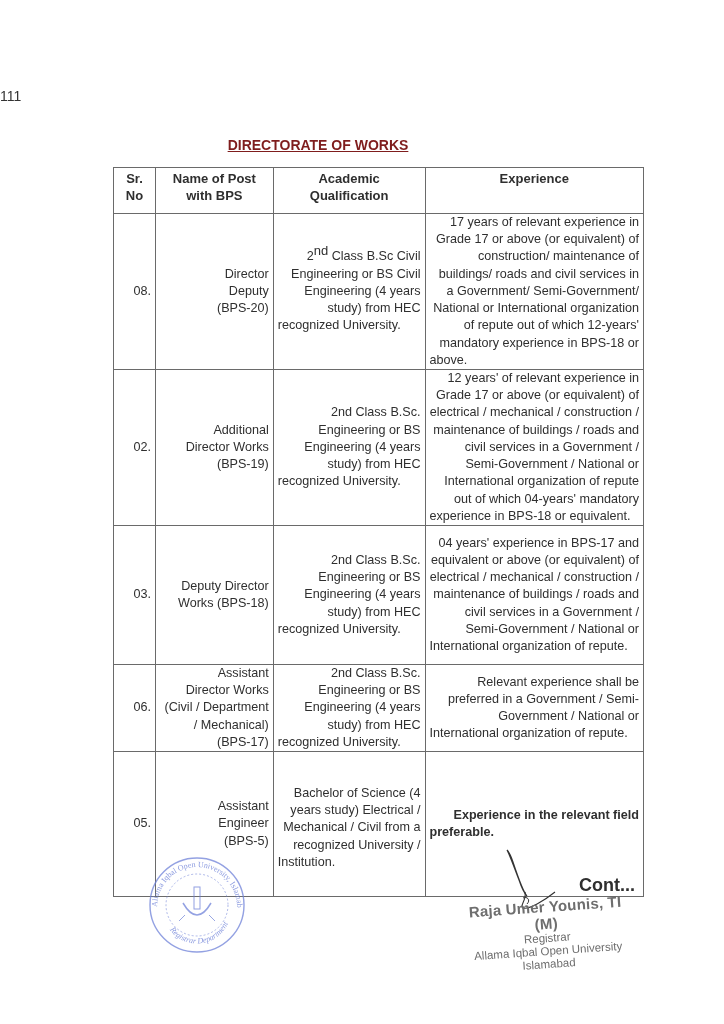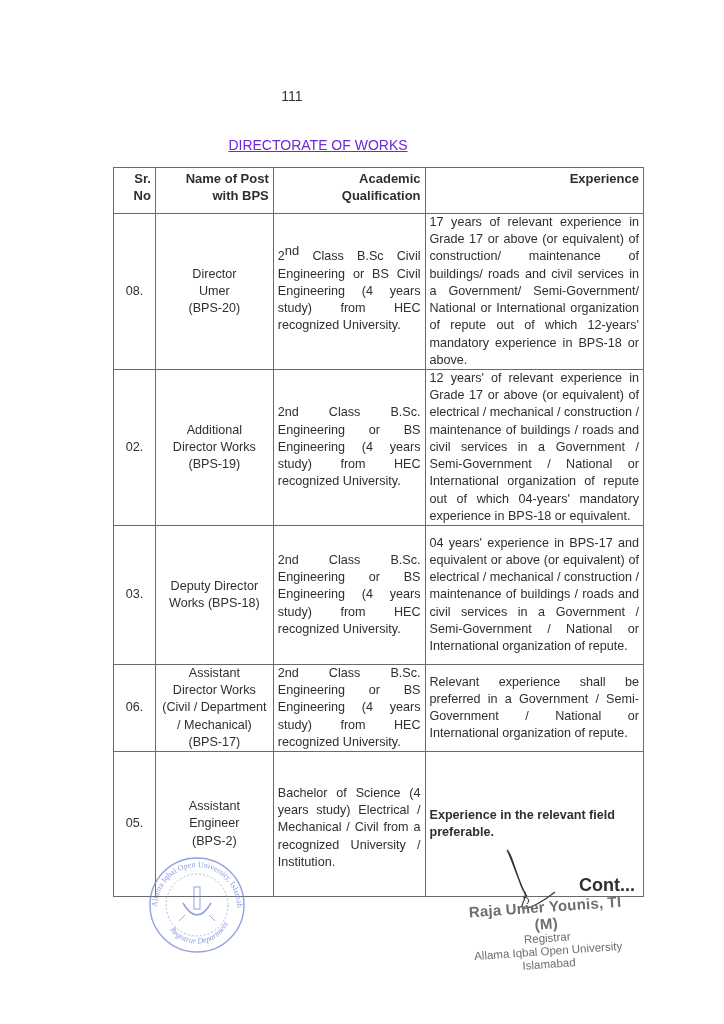--- a/index.html
+++ b/index.html
@@ -1,35 +1,35 @@
 <!DOCTYPE html>
 <html><head>
 <meta charset="utf-8">
 <style>
   html, body { margin: 0; padding: 0; }
   body {
     width: 724px; height: 1024px; background: #ffffff; position: relative;
     font-family: "Liberation Sans", sans-serif; color: #2b2b2b; overflow: hidden;
   }
   .page-number {
-    position: absolute; top: 88px; left: 0; width: 584px; text-align: center;
+    position: absolute; top: 88px; left: 0; width: 584px; 
     font-size: 14px; color: #333;
   }
   .doc-title {
     position: absolute; top: 137px; left: 0; width: 636px; text-align: center;
-    font-size: 14px; font-weight: normal; text-decoration: underline; color: #6d28d9;
+    font-size: 14px; font-weight: bold; text-decoration: underline; color: #7f1d1d;
   }
   table.posts {
     position: absolute; top: 167px; left: 113px; width: 531px;
     border-collapse: collapse; font-size: 12.6px; line-height: 17.2px; color: #2f2f2f;
   }
   table.posts th, table.posts td {
-    border: 1px solid #6a6a6a; vertical-align: middle; padding: 0 4px;
+    border: 1px solid #6a6a6a; vertical-align: middle; padding: 0 4px; text-align: right;
   }
-  table.posts th { font-weight: bold; font-size: 13px; vertical-align: top; padding-top: 2px; text-align: right; }
+  table.posts th { font-weight: bold; font-size: 13px; vertical-align: top; padding-top: 2px; text-align: center; }
   col.c1 { width: 42px; } col.c2 { width: 118px; } col.c3 { width: 152px; } col.c4 { width: 219px; }
   tr.hdr { height: 46px; }
   tr.r1 { height: 156px; } tr.r2 { height: 156px; } tr.r3 { height: 139px; }
   tr.r4 { height: 85px; } tr.r5 { height: 145px; }
   td.sr { text-align: center; }
   td.post { text-align: center; }
   td.qual, td.exp { text-align: justify; text-align-last: left; }
   td.top { vertical-align: top; padding-top: 3px; }
   td.qual.top { padding-top: 8px; }
   .cont { position: absolute; right: 8px; bottom: 2px; font-size: 18px; }
@@ -62,21 +62,21 @@
   <tbody>
       <tr class="hdr">
     <th><span>Sr.</span><br><span>No</span></th>
     <th><span>Name of Post</span><br><span>with BPS</span></th>
     <th><span>Academic</span><br><span>Qualification</span></th>
     <th>Experience</th>
   </tr>
 
   <tr class="r1">
     <td class="sr">08.</td>
-    <td class="post"><span>Director</span><br><span>Umer</span><br><span>(BPS-20)</span></td>
+    <td class="post"><span>Director</span><br><span>Deputy</span><br><span>(BPS-20)</span></td>
     <td class="qual"><span>2</span><sup>nd</sup><span> Class B.Sc Civil Engineering or BS Civil Engineering (4 years study) from HEC recognized University.</span></td>
     <td class="exp">17 years of relevant experience in Grade 17 or above (or equivalent) of construction/ maintenance of buildings/ roads and civil services in a Government/ Semi-Government/ National or International organization of repute out of which 12-years' mandatory experience in BPS-18 or above.</td>
   </tr>
 
   <tr class="r2">
     <td class="sr">02.</td>
     <td class="post"><span>Additional</span><br><span>Director Works</span><br><span>(BPS-19)</span></td>
     <td class="qual">2nd Class B.Sc. Engineering or BS Engineering (4 years study) from HEC recognized University.</td>
     <td class="exp">12 years' of relevant experience in Grade 17 or above (or equivalent) of electrical / mechanical / construction / maintenance of buildings / roads and civil services in a Government / Semi-Government / National or International organization of repute out of which 04-years' mandatory experience in BPS-18 or equivalent.</td>
   </tr>
@@ -90,21 +90,21 @@
 
   <tr class="r4">
     <td class="sr">06.</td>
     <td class="post"><span>Assistant</span><br><span>Director Works</span><br><span>(Civil / Department</span><br><span>/ Mechanical)</span><br><span>(BPS-17)</span></td>
     <td class="qual">2nd Class B.Sc. Engineering or BS Engineering (4 years study) from HEC recognized University.</td>
     <td class="exp top">Relevant experience shall be preferred in a Government / Semi-Government / National or International organization of repute.</td>
   </tr>
 
   <tr class="r5">
     <td class="sr">05.</td>
-    <td class="post"><span>Assistant</span><br><span>Engineer</span><br><span>(BPS-2)</span></td>
+    <td class="post"><span>Assistant</span><br><span>Engineer</span><br><span>(BPS-5)</span></td>
     <td class="qual top">Bachelor of Science (4 years study) Electrical / Mechanical / Civil from a recognized University / Institution.</td>
     <td class="exp exp5 top">
       <span>Experience in the relevant field preferable.</span>
       <span class="cont">Cont...</span>
     </td>
   </tr>
 </tbody>
   </table>
 
 <svg class="stamp" viewBox="0 0 108 100">

